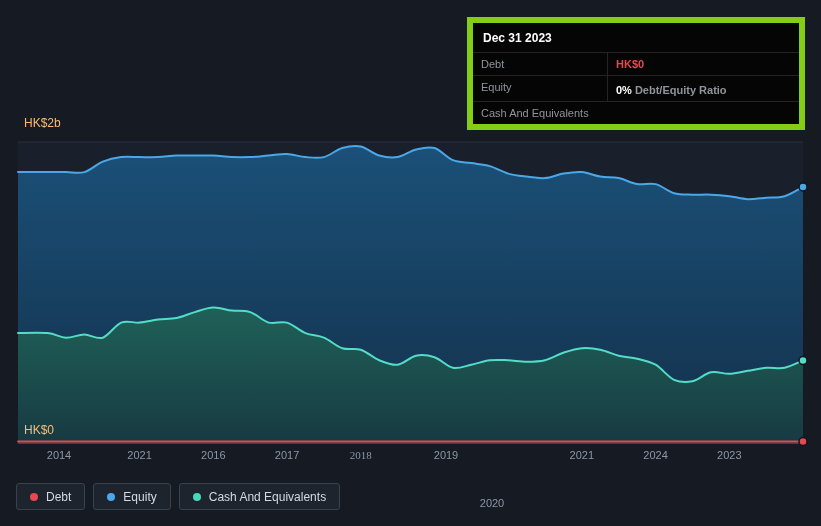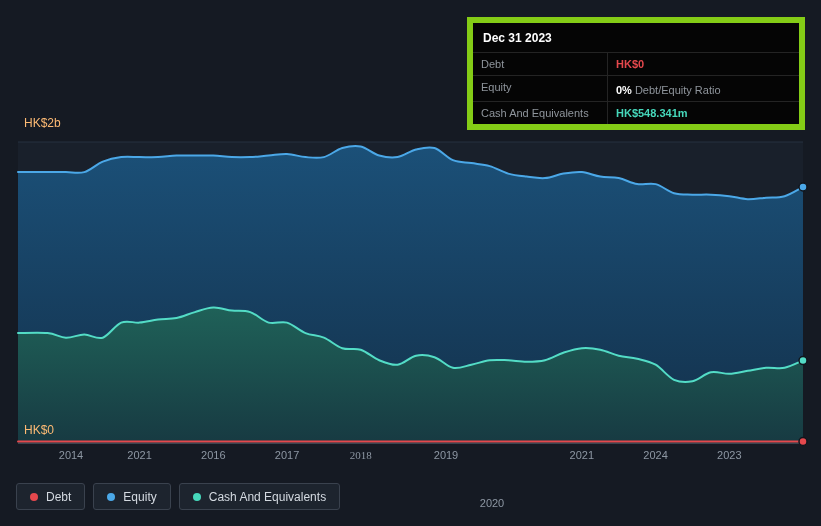--- a/index.html
+++ b/index.html
@@ -12,21 +12,21 @@
 
   
   .tooltip{
     position:absolute;left:467px;top:17px;width:338px;
     background:#050505;border:6px solid #84cc16;box-sizing:border-box;z-index:6;
   }
   .tt-title{padding:8px 10px 7px;font-size:12px;font-weight:bold;color:#ffffff}
   .tt-row{display:flex;border-top:1px solid #242424;align-items:stretch}
   .tt-label{flex:0 0 118px;padding:5px 8px;font-size:11px;color:#8f959c}
   .tt-valcol{flex:1;border-left:1px solid #242424;padding:5px 8px;font-size:11px;font-weight:bold;color:#fff}
-  .tt-sub{color:#8f959c;font-weight:normal;margin-top:3px;font-size:11px}
+  .tt-sub{color:#8f959c;font-weight:bold;margin-top:3px;font-size:11px}
   .tt-sub b{color:#ffffff;margin-right:3px}
 
   
   .y-label{position:absolute;left:24px;color:#fdba74;font-size:12px;font-weight:normal;z-index:4}
   .y-top{top:116px}
   .y-bottom{top:423px}
 
   svg.chart{position:absolute;left:18px;top:128px;overflow:visible;z-index:1}
 
   .x-axis{position:absolute;left:18px;top:449px;width:785px;height:16px;z-index:2}
@@ -55,21 +55,20 @@
     <div class="tt-row">
       <div class="tt-label">Equity</div>
       <div class="tt-valcol">
         <div class="tt-sub">
           <b>0%</b><span>Debt/Equity Ratio</span>
         </div>
       </div>
     </div>
     <div class="tt-row">
       <div class="tt-label">Cash And Equivalents</div>
-      <div class="tt-valcol" style="color: rgb(70, 216, 187);">HK$548.341m</div>
     </div>
   </div>
 
   <div class="y-label y-top">HK$2b</div>
   <div class="y-label y-bottom">HK$0</div>
 
   <svg class="chart" width="785" height="318" viewBox="0 0 785 318">
     <defs>
         <linearGradient id="grad1" x1="0" y1="0" x2="0" y2="1">
           <stop offset="0%" stop-color="#1b5078"></stop>
@@ -94,21 +93,21 @@
         <path d="M0.0 205.1 C4.9 205.1 21.5 204.4 29.5 205.1 C37.5 205.9 41.8 209.4 47.9 209.7 C54.1 209.9 60.2 206.6 66.3 206.6 C72.5 206.6 78.6 211.7 84.8 209.7 C90.9 207.6 97.1 197.1 103.2 194.6 C109.3 192.1 115.5 195.1 121.6 194.6 C127.8 194.1 133.9 192.3 140.0 191.6 C146.2 190.8 152.3 191.3 158.5 190.1 C164.6 188.8 170.8 185.8 176.9 184.1 C183.0 182.3 189.2 179.8 195.3 179.6 C201.5 179.3 207.6 181.8 213.8 182.6 C219.9 183.3 226.0 182.1 232.2 184.1 C238.3 186.1 244.5 192.8 250.6 194.6 C256.8 196.4 262.9 192.8 269.0 194.6 C275.2 196.4 281.3 202.6 287.5 205.1 C293.6 207.6 299.7 207.1 305.9 209.7 C312.0 212.2 318.2 218.2 324.3 220.2 C330.5 222.2 336.6 219.7 342.7 221.7 C348.9 223.7 355.0 229.7 361.2 232.2 C367.3 234.7 373.5 237.5 379.6 236.7 C385.7 236.0 391.9 229.0 398.0 227.7 C404.2 226.5 410.3 227.2 416.5 229.2 C422.6 231.2 428.7 238.5 434.9 239.8 C441.0 241.0 447.2 238.0 453.3 236.7 C459.5 235.5 465.6 233.0 471.7 232.2 C477.9 231.5 484.0 232.0 490.2 232.2 C496.3 232.5 502.4 233.7 508.6 233.7 C514.7 233.7 520.9 233.7 527.0 232.2 C533.2 230.7 539.3 226.7 545.4 224.7 C551.6 222.7 557.7 220.7 563.9 220.2 C570.0 219.7 576.2 220.4 582.3 221.7 C588.4 222.9 594.6 226.2 600.7 227.7 C606.9 229.2 613.0 229.2 619.2 230.7 C625.3 232.2 631.4 233.2 637.6 236.7 C643.7 240.3 649.9 249.0 656.0 251.8 C662.2 254.5 668.3 254.5 674.4 253.3 C680.6 252.0 686.7 245.5 692.9 244.3 C699.0 243.0 705.1 246.0 711.3 245.8 C717.4 245.5 723.6 243.8 729.7 242.8 C735.9 241.8 742.0 240.3 748.1 239.8 C754.3 239.2 760.4 241.0 766.6 239.8 C772.7 238.5 781.9 233.7 785.0 232.5" fill="none" stroke="#53dcc6" stroke-width="2" stroke-linejoin="round" stroke-linecap="round"></path>
       </g>
     <g>
         <circle cx="785" cy="313.5" r="4" fill="#e5484d" stroke="#10151d" stroke-width="1.5"></circle>
         <circle cx="785" cy="58.99949999999999" r="4" fill="#4ba8e8" stroke="#10151d" stroke-width="1.5"></circle>
         <circle cx="785" cy="232.52599999999998" r="4" fill="#53dcc6" stroke="#10151d" stroke-width="1.5"></circle>
       </g>
   </svg>
 
   <div class="x-axis">
-      <span style="left: 53px;">2014</span>
+      <span style="left: 41px;">2014</span>
       <span style="left: 121.62px;">2021</span>
       <span style="left: 195.329px;">2016</span>
       <span style="left: 269.038px;">2017</span>
       <span style="left: 342.746px; font-family: Liberation Serif, serif;">2018</span>
       <span style="left: 428px;">2019</span>
       <span style="left: 474px; margin-top: 48px;">2020</span>
       <span style="left: 563.873px;">2021</span>
       <span style="left: 637.582px;">2024</span>
       <span style="left: 711.291px;">2023</span>
     </div>

